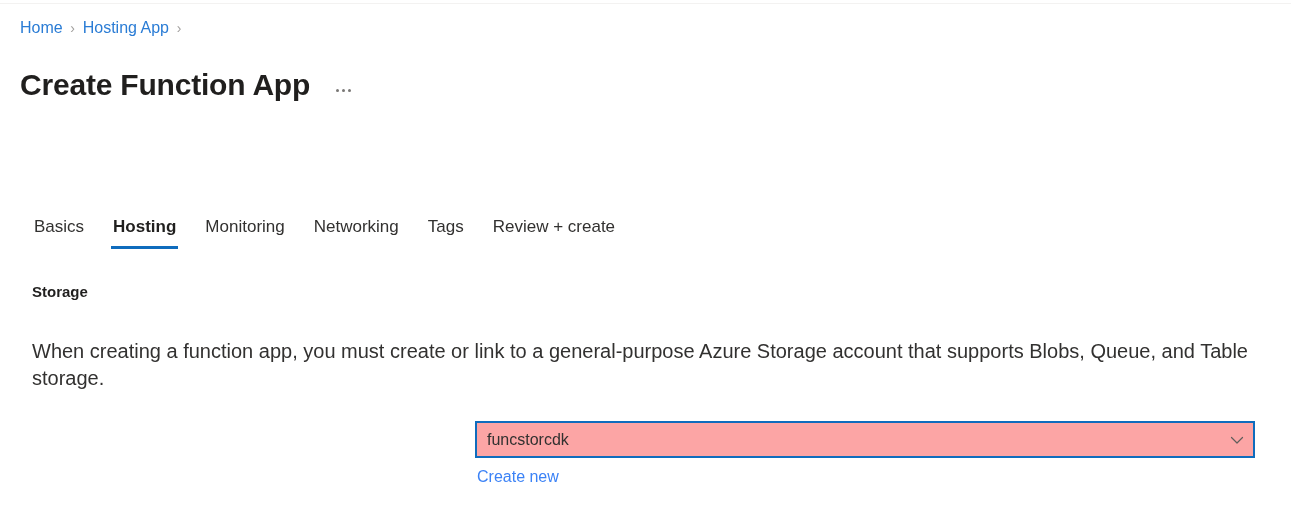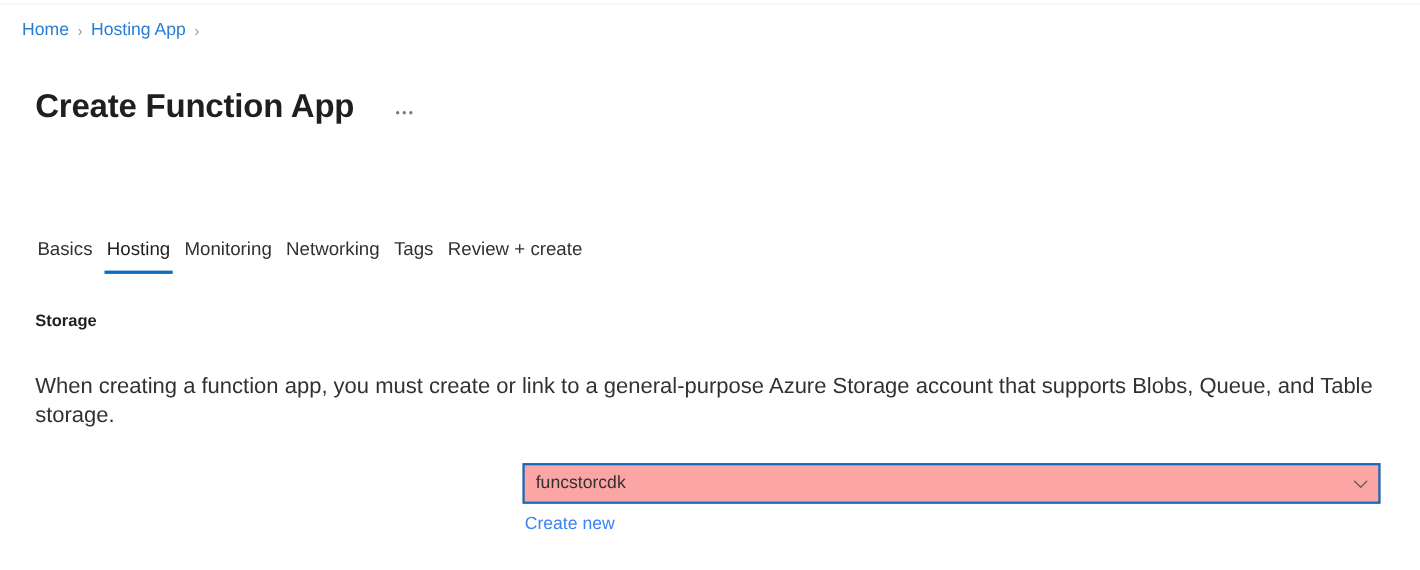--- a/index.html
+++ b/index.html
@@ -67,21 +67,21 @@
     top: 66px;
     display: flex;
     align-items: center;
   }
   .page-title {
     font-size: 30px;
     line-height: 38px;
     font-weight: bold;
     color: #201f1e;
     letter-spacing: -0.2px;
-    margin: 12px;
+    margin: 0;
   }
   .ellipsis-btn {
     margin-left: 22px;
     margin-top: 10px;
     display: flex;
     align-items: center;
     gap: 3px;
     padding: 4px 4px;
     cursor: pointer;
     background: transparent;
@@ -95,33 +95,33 @@
     display: block;
   }
 
   
   .tabs {
     position: absolute;
     left: 32px;
     top: 215px;
     display: flex;
     align-items: flex-start;
-    gap: 9px;
+    gap: 25px;
   }
   .tab {
     position: relative;
     font-size: 17px;
     line-height: 24px;
     color: #323130;
     padding: 0 2px 10px 2px;
     cursor: pointer;
     white-space: nowrap;
   }
   .tab.active {
-    font-weight: normal;
+    font-weight: bold;
     color: #201f1e;
   }
   .tab.active::after {
     content: "";
     position: absolute;
     left: 0;
     right: 0;
     bottom: 0;
     height: 3px;
     background: #0f6cbd;

